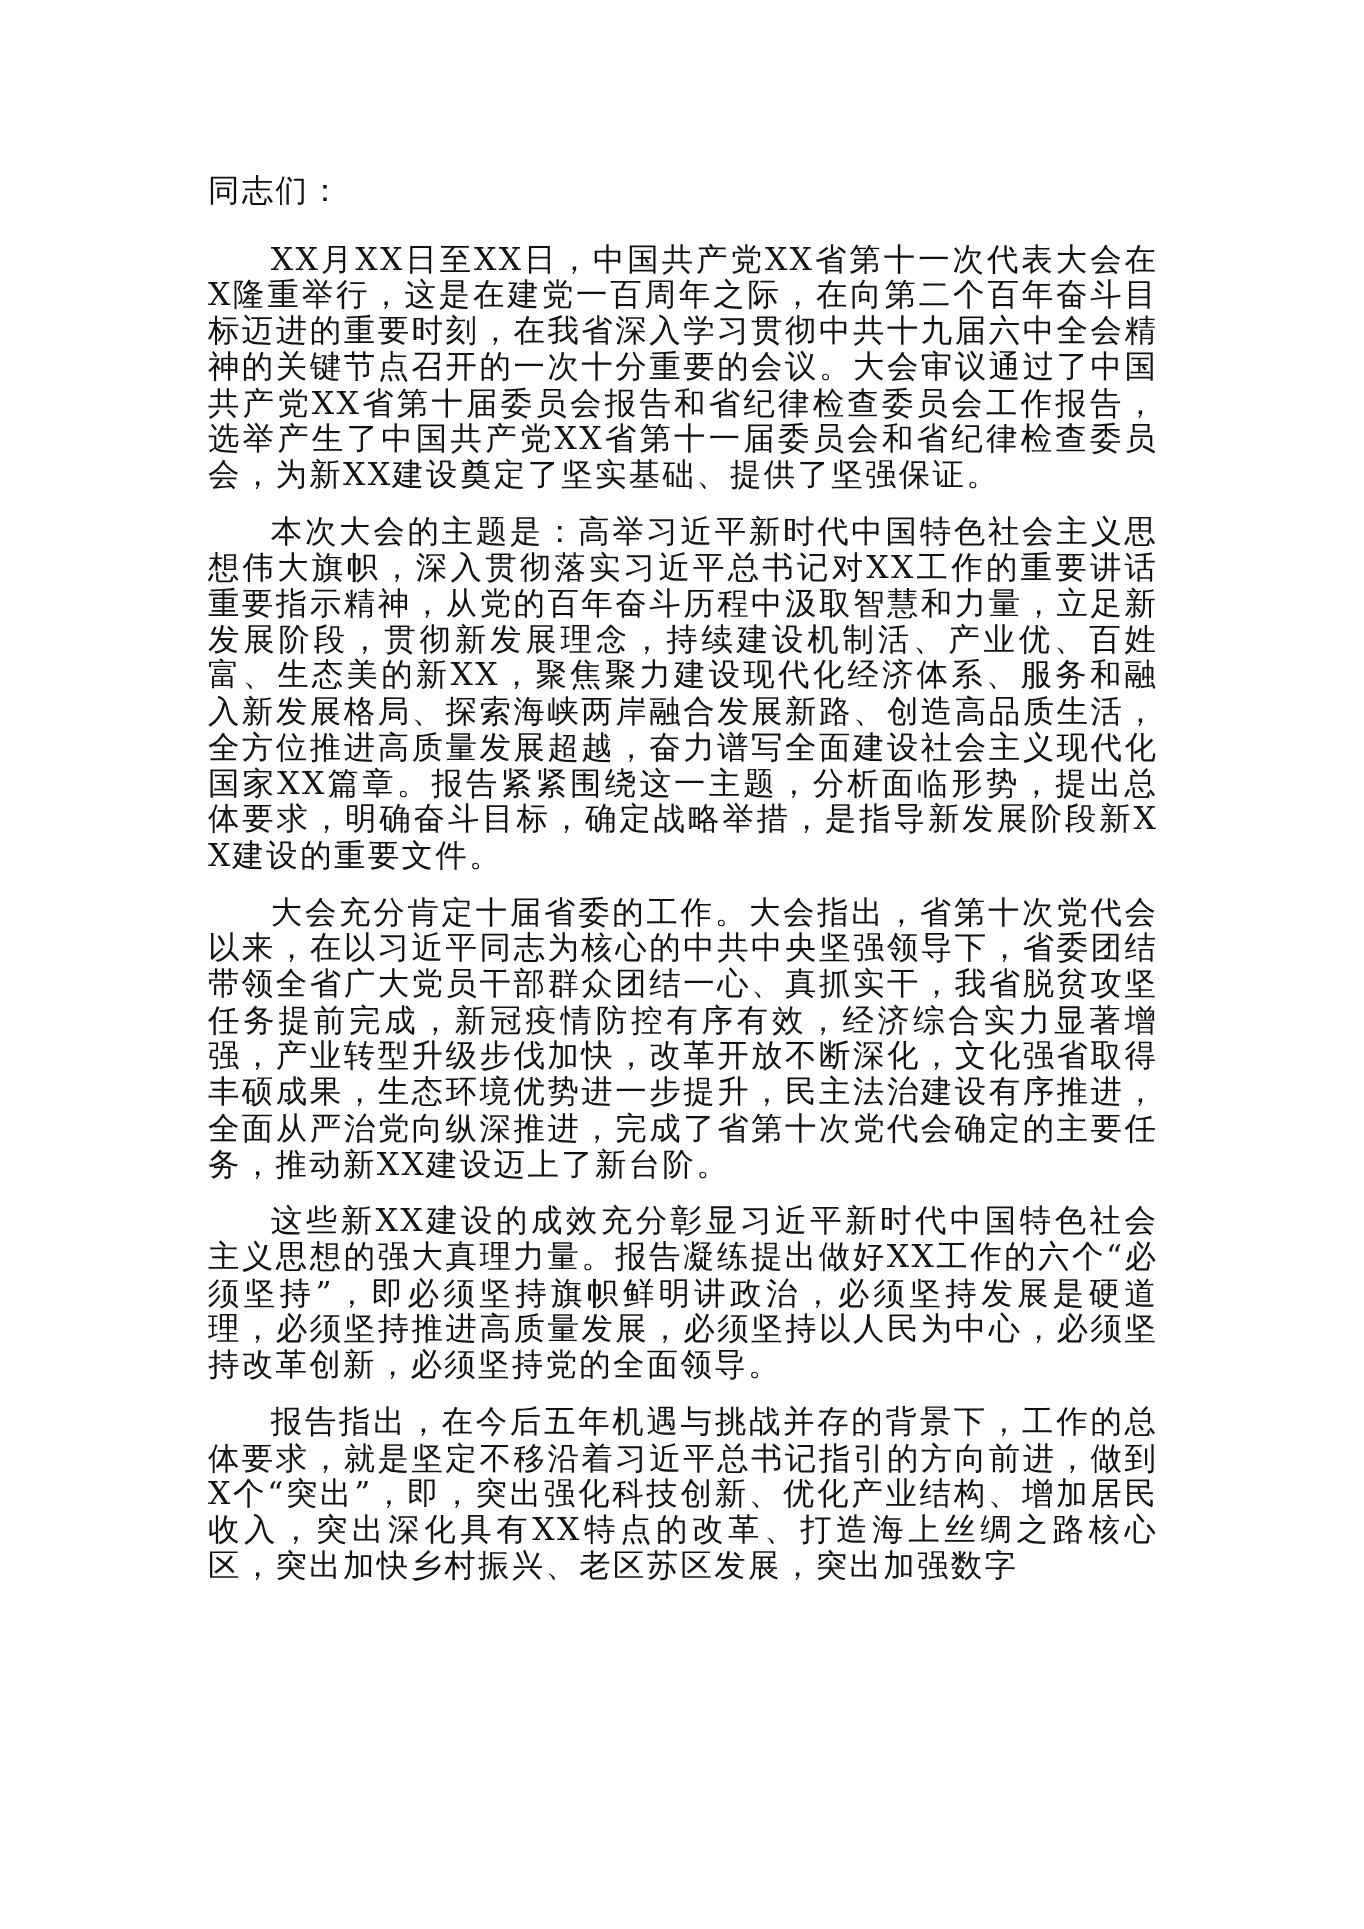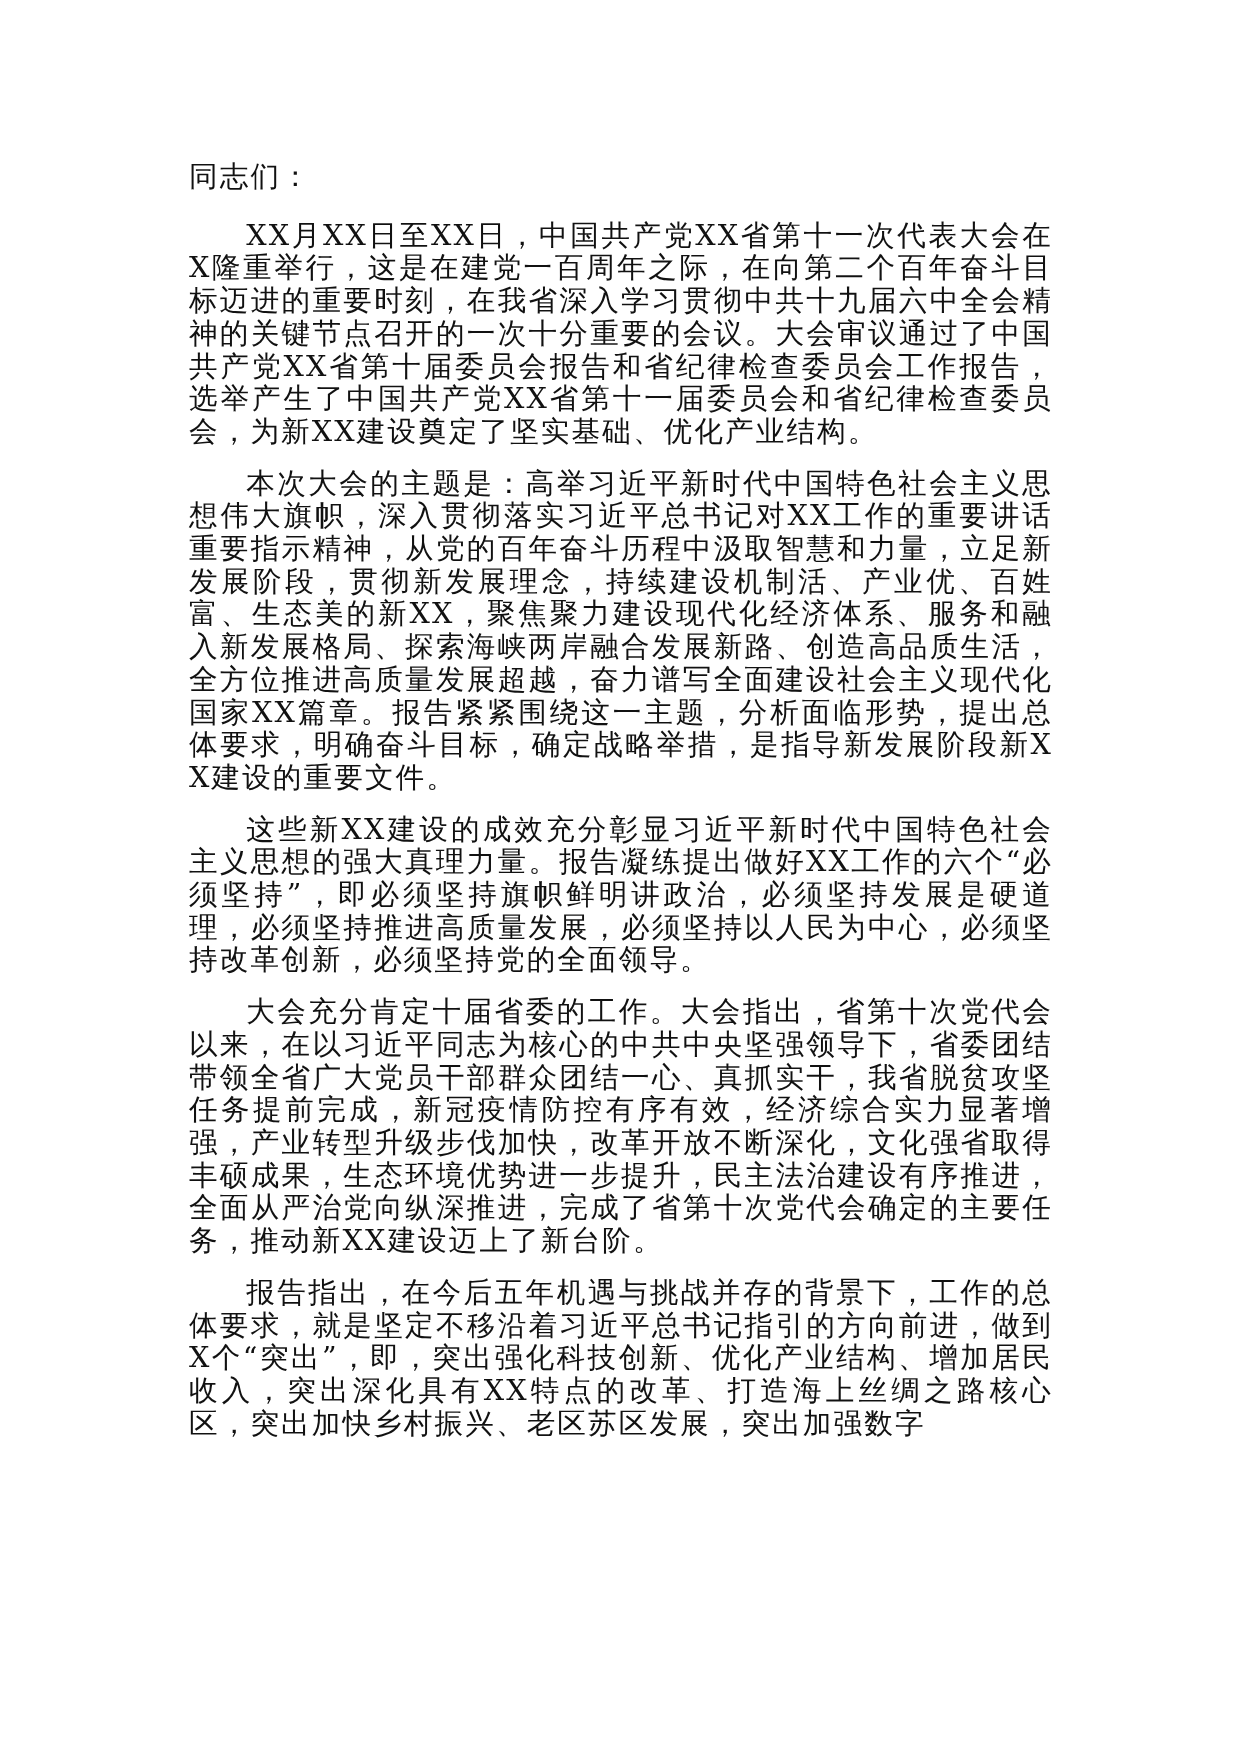--- a/index.html
+++ b/index.html
@@ -21,32 +21,33 @@
       color: #111111;
       font-family: "DejaVu Serif", "Liberation Serif", serif;
       font-size: 28.6px;
       line-height: 32.7px;
       letter-spacing: 2.1px;
     }
     .salutation {
       margin: 0 0 26px 0;
       text-indent: 0;
       white-space: nowrap;
+      font-family: Liberation Mono, monospace;
     }
     .para {
       margin: 0 0 19px 0;
       text-indent: 2em;
       text-align: justify;
       text-justify: inter-character;
       word-break: break-all;
     }
   </style>
 </head>
 <body>
 
 <div class="page">
   <p class="salutation">同志们：</p>
-  <p class="para">XX月XX日至XX日，中国共产党XX省第十一次代表大会在X隆重举行，这是在建党一百周年之际，在向第二个百年奋斗目标迈进的重要时刻，在我省深入学习贯彻中共十九届六中全会精神的关键节点召开的一次十分重要的会议。大会审议通过了中国共产党XX省第十届委员会报告和省纪律检查委员会工作报告，选举产生了中国共产党XX省第十一届委员会和省纪律检查委员会，为新XX建设奠定了坚实基础、优化产业结构。</p>
+  <p class="para">XX月XX日至XX日，中国共产党XX省第十一次代表大会在X隆重举行，这是在建党一百周年之际，在向第二个百年奋斗目标迈进的重要时刻，在我省深入学习贯彻中共十九届六中全会精神的关键节点召开的一次十分重要的会议。大会审议通过了中国共产党XX省第十届委员会报告和省纪律检查委员会工作报告，选举产生了中国共产党XX省第十一届委员会和省纪律检查委员会，为新XX建设奠定了坚实基础、提供了坚强保证。</p>
   <p class="para">本次大会的主题是：高举习近平新时代中国特色社会主义思想伟大旗帜，深入贯彻落实习近平总书记对XX工作的重要讲话重要指示精神，从党的百年奋斗历程中汲取智慧和力量，立足新发展阶段，贯彻新发展理念，持续建设机制活、产业优、百姓富、生态美的新XX，聚焦聚力建设现代化经济体系、服务和融入新发展格局、探索海峡两岸融合发展新路、创造高品质生活，全方位推进高质量发展超越，奋力谱写全面建设社会主义现代化国家XX篇章。报告紧紧围绕这一主题，分析面临形势，提出总体要求，明确奋斗目标，确定战略举措，是指导新发展阶段新XX建设的重要文件。</p>
+  <p class="para">大会充分肯定十届省委的工作。大会指出，省第十次党代会以来，在以习近平同志为核心的中共中央坚强领导下，省委团结带领全省广大党员干部群众团结一心、真抓实干，我省脱贫攻坚任务提前完成，新冠疫情防控有序有效，经济综合实力显著增强，产业转型升级步伐加快，改革开放不断深化，文化强省取得丰硕成果，生态环境优势进一步提升，民主法治建设有序推进，全面从严治党向纵深推进，完成了省第十次党代会确定的主要任务，推动新XX建设迈上了新台阶。</p>
   <p class="para">这些新XX建设的成效充分彰显习近平新时代中国特色社会主义思想的强大真理力量。报告凝练提出做好XX工作的六个“必须坚持”，即必须坚持旗帜鲜明讲政治，必须坚持发展是硬道理，必须坚持推进高质量发展，必须坚持以人民为中心，必须坚持改革创新，必须坚持党的全面领导。</p>
-  <p class="para">大会充分肯定十届省委的工作。大会指出，省第十次党代会以来，在以习近平同志为核心的中共中央坚强领导下，省委团结带领全省广大党员干部群众团结一心、真抓实干，我省脱贫攻坚任务提前完成，新冠疫情防控有序有效，经济综合实力显著增强，产业转型升级步伐加快，改革开放不断深化，文化强省取得丰硕成果，生态环境优势进一步提升，民主法治建设有序推进，全面从严治党向纵深推进，完成了省第十次党代会确定的主要任务，推动新XX建设迈上了新台阶。</p>
   <p class="para">报告指出，在今后五年机遇与挑战并存的背景下，工作的总体要求，就是坚定不移沿着习近平总书记指引的方向前进，做到X个“突出”，即，突出强化科技创新、优化产业结构、增加居民收入，突出深化具有XX特点的改革、打造海上丝绸之路核心区，突出加快乡村振兴、老区苏区发展，突出加强数字</p>
 </div>
 
 </body></html>

